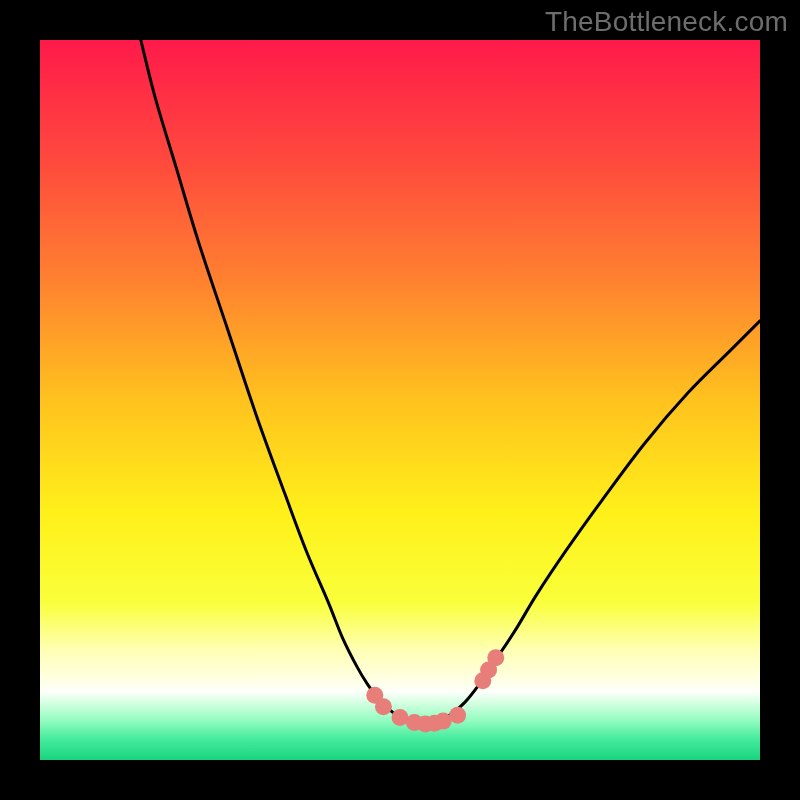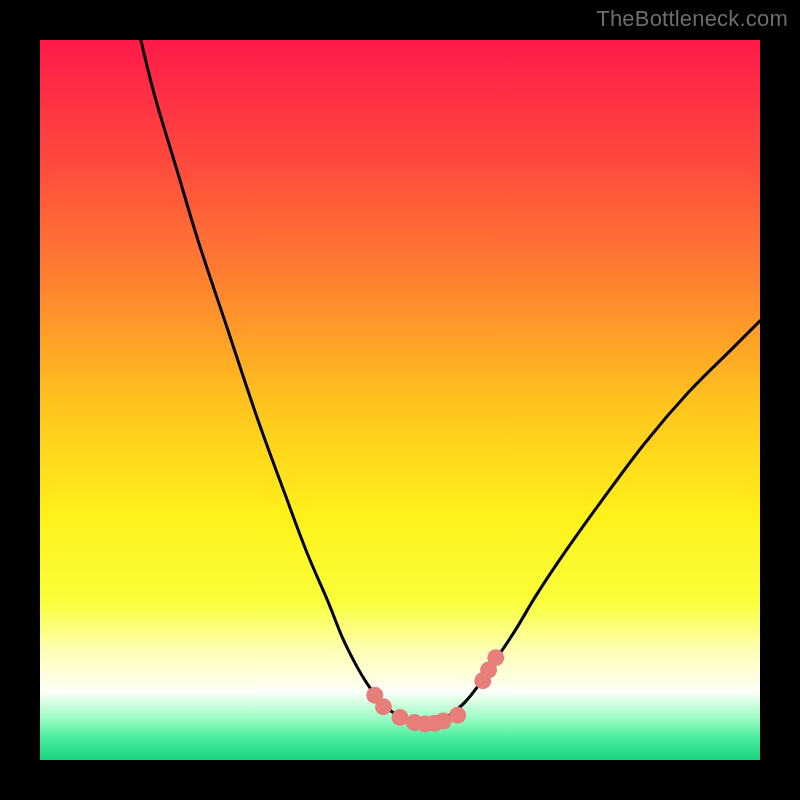--- a/index.html
+++ b/index.html
@@ -27,21 +27,21 @@
   }
   .plot-area svg {
     display: block;
     width: 720px;
     height: 720px;
   }
   .attribution {
     position: absolute;
     top: 6px;
     right: 12px;
-    font-size: 22px;
+    font-size: 28px;
     font-weight: 500;
     color: #6d6d6d;
     letter-spacing: 0.2px;
     user-select: none;
   }
 </style>
 </head>
 <body>
 
 <div class="stage">

